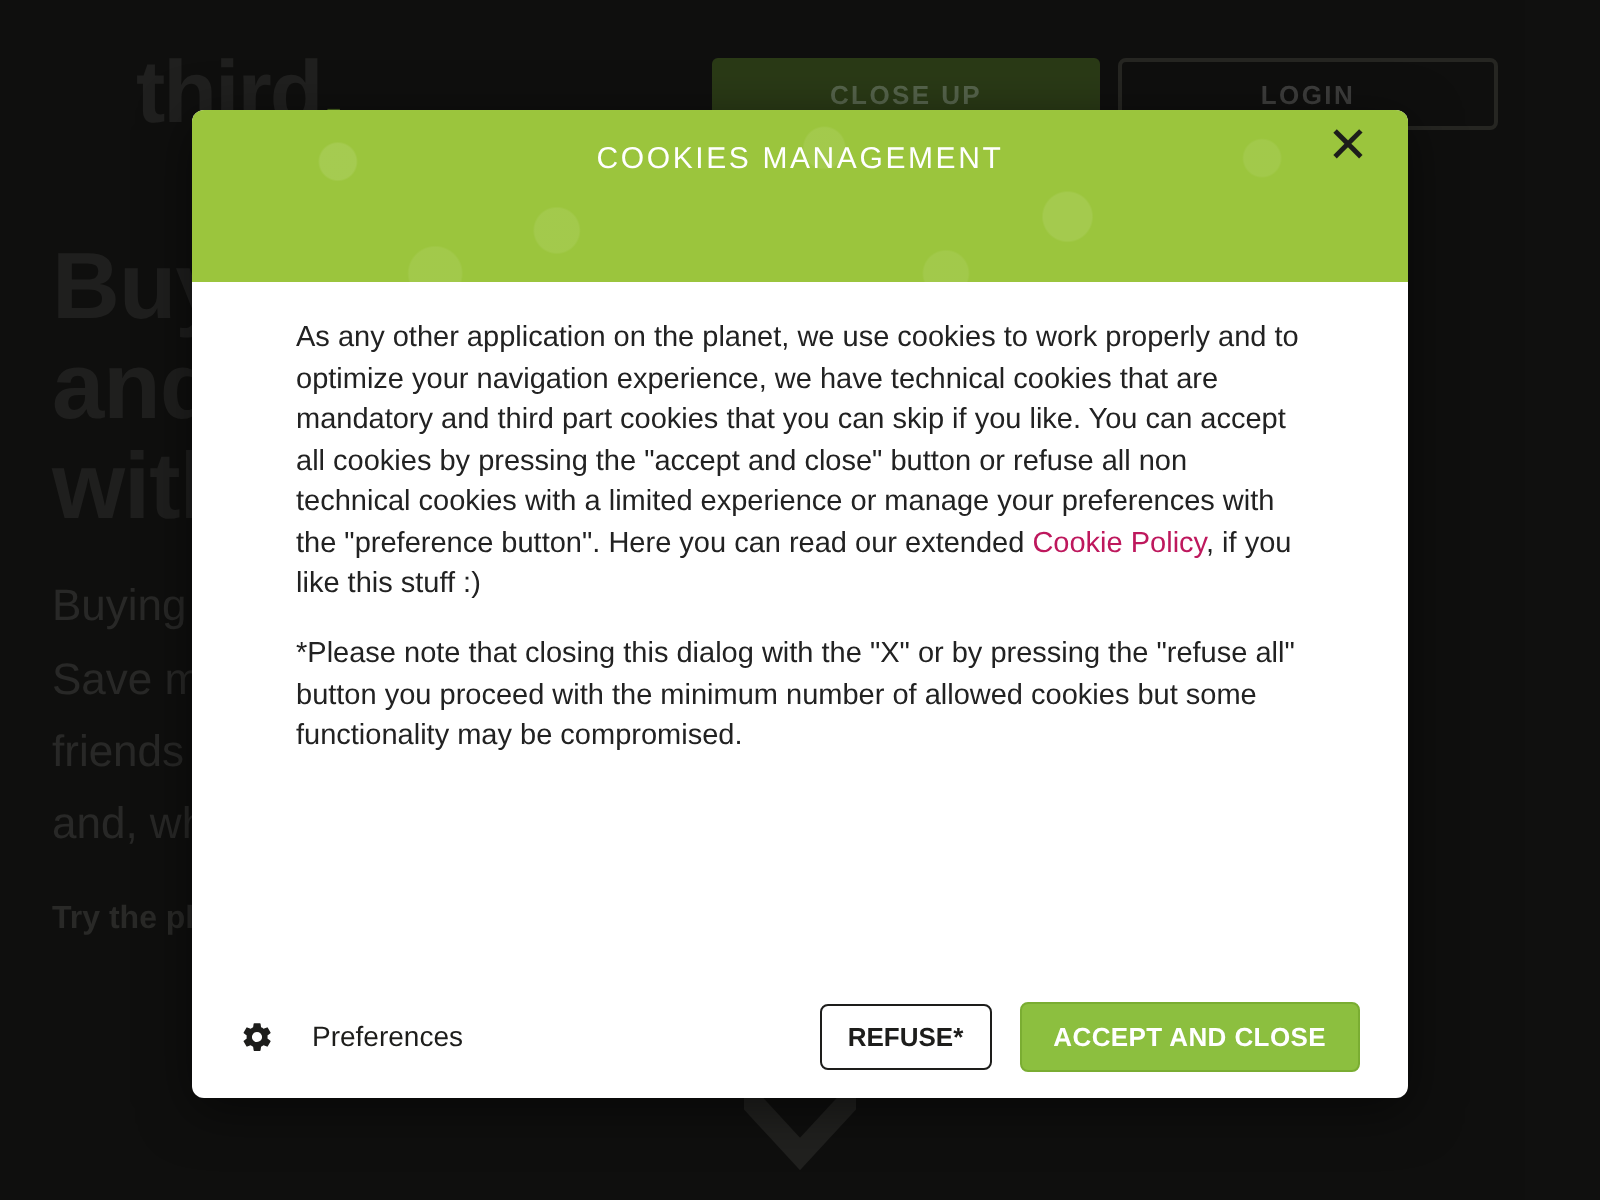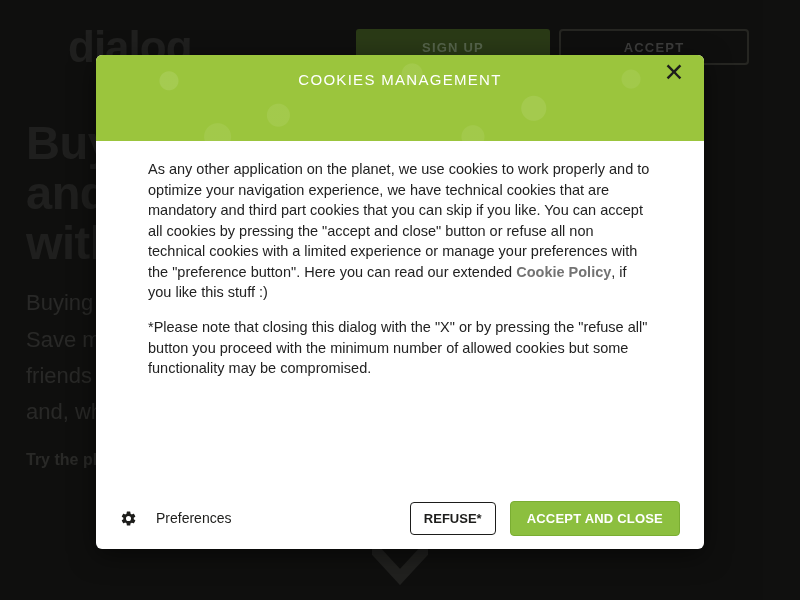--- a/index.html
+++ b/index.html
@@ -162,22 +162,22 @@
     margin-bottom: 16px;
     letter-spacing: -0.2px;
   }
   .modal-para {
     font-size: 14.5px;
     line-height: 1.42;
     color: #222222;
     margin-bottom: 14px;
   }
   .modal-para a, .modal-para .policy {
-    color: #737373;
-    font-weight: 700;
+    color: #be185d;
+    font-weight: 400;
     text-decoration: none;
     cursor: pointer;
   }
   .modal-footer {
     flex: 0 0 auto;
     height: 62px;
     position: relative;
     padding: 0 24px;
     display: flex;
     align-items: center;
@@ -222,25 +222,25 @@
     letter-spacing: 0.2px;
   }
 </style>
 </head>
 <body>
 
 <div id="page">
 
   <div class="bg-layer">
 
-    <div class="brand-logo"><span>dialog</span><span class="dot">.</span></div>
+    <div class="brand-logo"><span>third</span><span class="dot">.</span></div>
 
     <div class="nav-buttons">
-      <div class="btn-signup">SIGN UP</div>
-      <div class="btn-login">ACCEPT</div>
+      <div class="btn-signup">CLOSE UP</div>
+      <div class="btn-login">LOGIN</div>
     </div>
 
     <div class="hero">
       <div class="hero-title">Buy and sell wine
 and spirits online,
 with no commissions.</div>
       <div class="hero-sub">Buying and selling wine and spirits has never been easier.
 Save money and time, create your wine cellar, share it among
 friends and partners, organize your tastings, your events
 and, why not, make a business out of your passion. For free.</div>

